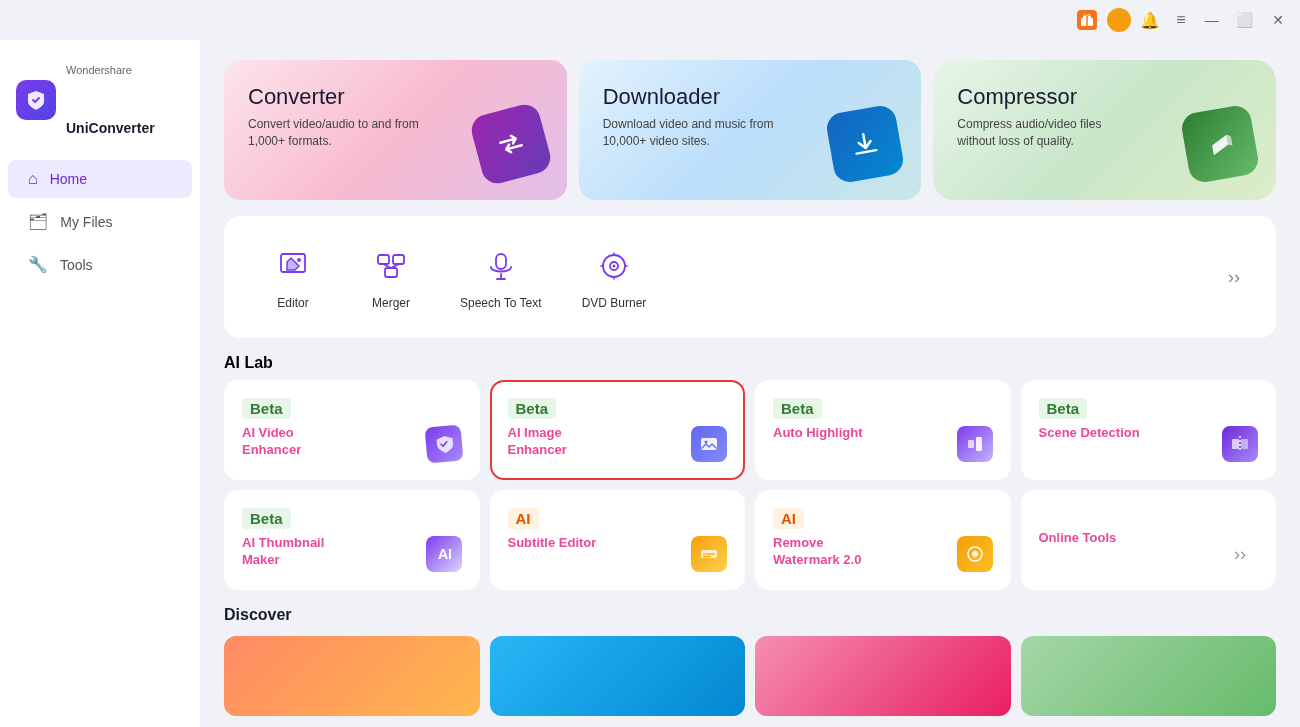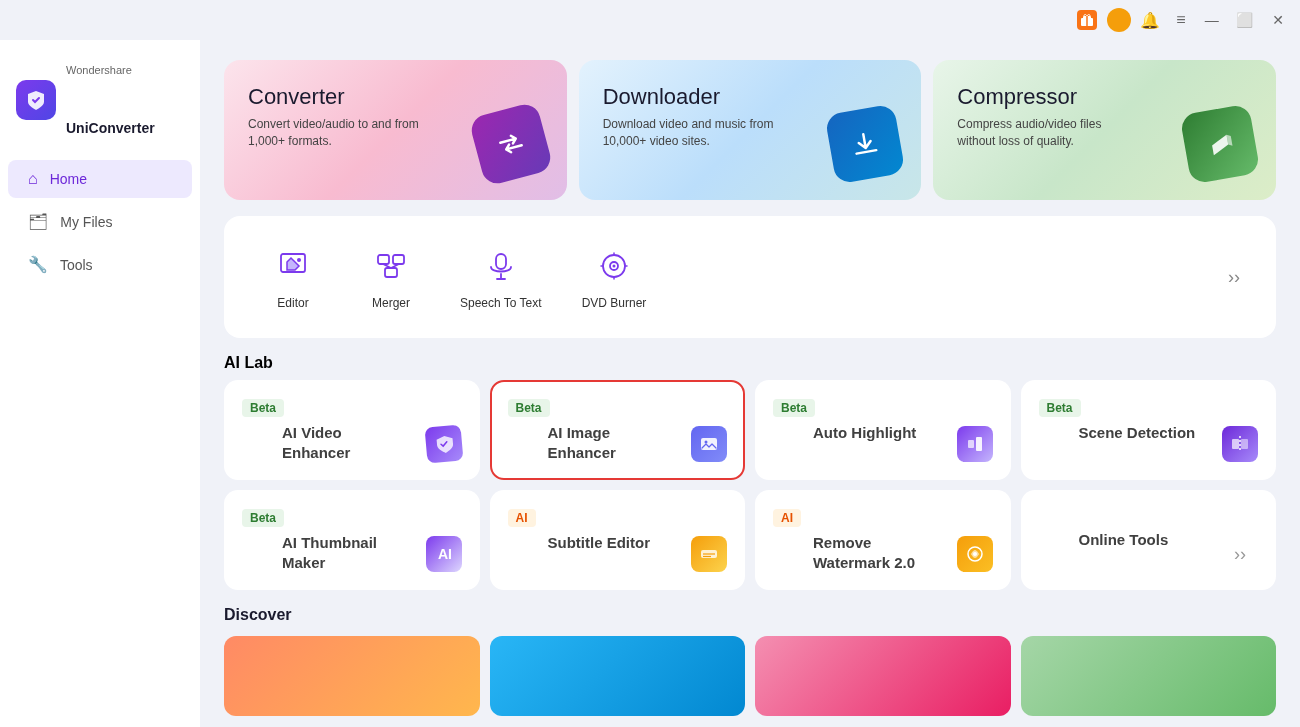--- a/index.html
+++ b/index.html
@@ -119,20 +119,21 @@
       justify-content: flex-start;
     }
     .hero-card-converter {
       background: linear-gradient(135deg, #fce4ec, #f8bbd0, #e1bee7);
     }
     .hero-card-downloader {
       background: linear-gradient(135deg, #e3f2fd, #bbdefb, #c8e6e8);
     }
     .hero-card-compressor {
       background: linear-gradient(135deg, #e8f5e9, #c8e6c9, #dcedc8);
+      border-radius: 21px;
     }
     .hero-card h2 {
       font-size: 22px;
       font-weight: 400;
       color: #1a1a2e;
       margin-bottom: 6px;
     }
     .hero-card p {
       font-size: 12px;
       color: #444;
@@ -241,34 +242,33 @@
     .ai-card.selected {
       border: 2px solid #e53935;
     }
     .ai-card:not(.selected) {
       border: 2px solid transparent;
     }
     .ai-badge {
       display: inline-block;
       padding: 2px 8px;
       border-radius: 4px;
-      font-size: 12px;
+      font-size: 15px;
       font-weight: 600;
       margin-bottom: 6px;
       width: fit-content;
     }
     .badge-beta { background: #e8f5e9; color: #2e7d32; }
     .badge-ai { background: #fff3e0; color: #e65100; }
 
     .ai-card-title {
-      font-size: 15px;
+      font-size: 13px;
       font-weight: 600;
-      color: #404040;
+      color: #ec4899;
       line-height: 1.3;
-      margin-left: 40px;
     }
     .ai-card-icon {
       position: absolute;
       right: 12px;
       bottom: 12px;
       width: 44px; height: 44px;
       display: flex; align-items: center; justify-content: center;
       font-size: 28px;
     }
 

